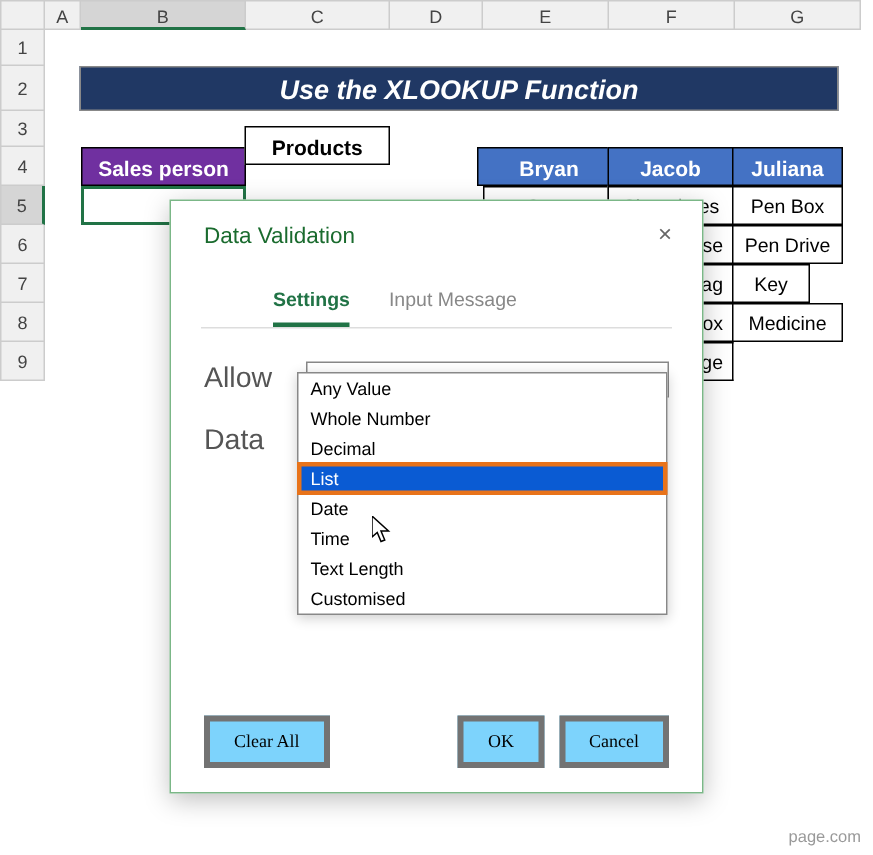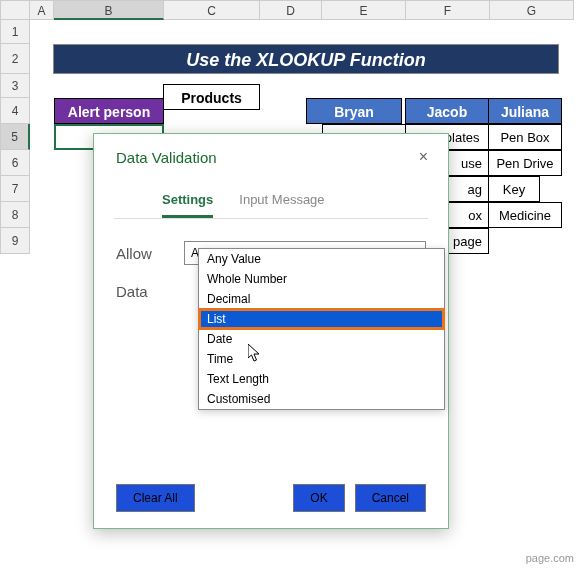--- a/index.html
+++ b/index.html
@@ -29,41 +29,41 @@
 .hd.blue { background: #4472c4; color: #fff; }
 
 
 .dc { position: absolute; height: 26px; border: 1px solid #000; background: #fff; text-align: center; font-size: 13px; line-height: 26px; }
 
 
 .selcell { position: absolute; border: 2px solid #217346; background: #fff; }
 
 
 .dialog {
-  position: absolute; top: 133px; left: 93px; width: 356px; height: 396px;
+  position: absolute; top: 133px; left: 113px; width: 356px; height: 396px;
   background: #fff; border: 1px solid #7bb787; box-shadow: 0 4px 16px rgba(0,0,0,.25);
 }
 .dlg-title { padding: 14px 16px 4px 22px; font-size: 15px; color: #1a6b2e; display: flex; justify-content: space-between; align-items: center; }
 .dlg-close { font-size: 16px; color: #666; cursor: pointer; padding: 0 4px; }
 .tabs { display: flex; gap: 26px; padding: 14px 0 0 48px; border-bottom: 1px solid #ddd; margin: 0 20px; }
 .tab { font-size: 13px; color: #888; padding: 8px 0; cursor: pointer; }
 .tab.active { color: #217346; font-weight: 700; border-bottom: 3px solid #217346; }
 .form { padding: 22px 22px 0 22px; }
 .form-row { display: flex; margin-bottom: 18px; align-items: center; }
-.form-label { width: 68px; font-size: 15px; color: #555; }
+.form-label { width: 68px; font-size: 19px; color: #555; }
 .select-box { flex: 1; height: 24px; border: 1px solid #888; background: #fff; font-size: 12px; padding: 0 6px; display: flex; align-items: center; justify-content: space-between; cursor: pointer; }
 .chevron { font-size: 10px; }
 .dropdown {
   position: absolute; top: 248px; left: 198px; width: 247px;
   border: 1px solid #888; background: #fff; box-shadow: 0 2px 8px rgba(0,0,0,.2);
 }
 .dd-item { font-size: 12px; padding: 3px 8px; cursor: pointer; }
 .dd-item.hl { background: #0a5bd3; color: #fff; outline: 3px solid #e8731a; outline-offset: -2px; }
 .btns { position: absolute; bottom: 16px; left: 22px; right: 22px; display: flex; justify-content: space-between; align-items: center; }
-.btn { border: 1px solid #737373; background: #1d4ed8; padding: 6px 16px; font-size: 12px; cursor: pointer; }
+.btn { border: 4px solid #737373; background: #7dd3fc; padding: 6px 16px; font-size: 12px; cursor: pointer; font-family: Liberation Serif, serif; }
 .btn-group { display: flex; gap: 10px; }
 
 .watermark { position: absolute; bottom: 6px; right: 8px; font-size: 11px; color: #999; }
 
 .cursor-arrow { position: absolute; top: 344px; left: 248px; width: 14px; height: 18px; pointer-events: none; }
 </style>
 </head>
 <body>
 
 <div class="sheet">
@@ -85,23 +85,23 @@
     <div class="rowhead sel" style="height:26px;line-height:26px">5</div>
     <div class="rowhead" style="height:26px;line-height:26px">6</div>
     <div class="rowhead" style="height:26px;line-height:26px">7</div>
     <div class="rowhead" style="height:26px;line-height:26px">8</div>
     <div class="rowhead" style="height:26px;line-height:26px">9</div>
   </div>
 </div>
 
 <div class="titlebar">Use the XLOOKUP Function</div>
 
-<div class="hd purple" style="top:98px;left:54px;width:110px">Alert person</div>
+<div class="hd purple" style="top:98px;left:54px;width:110px">Sales person</div>
 <div class="hd white" style="top:84px;left:163px;width:97px">Products</div>
-<div class="hd blue" style="top:98px;left:306px;width:96px">Bryan</div>
+<div class="hd blue" style="top:98px;left:318px;width:96px">Bryan</div>
 <div class="hd blue" style="top:98px;left:405px;width:84px">Jacob</div>
 <div class="hd blue" style="top:98px;left:488px;width:74px">Juliana</div>
 
 <div class="selcell" style="top:124px;left:54px;width:110px;height:26px"></div>
 
 <div class="dc" style="top:124px;left:322px;width:84px">Oats</div>
 <div class="dc" style="top:124px;left:405px;width:84px">Chocolates</div>
 <div class="dc" style="top:124px;left:488px;width:74px">Pen Box</div>
 <div class="dc" style="top:150px;left:405px;width:84px;border-left:none;text-align:right;padding-right:6px">use</div>
 <div class="dc" style="top:150px;left:488px;width:74px">Pen Drive</div>

